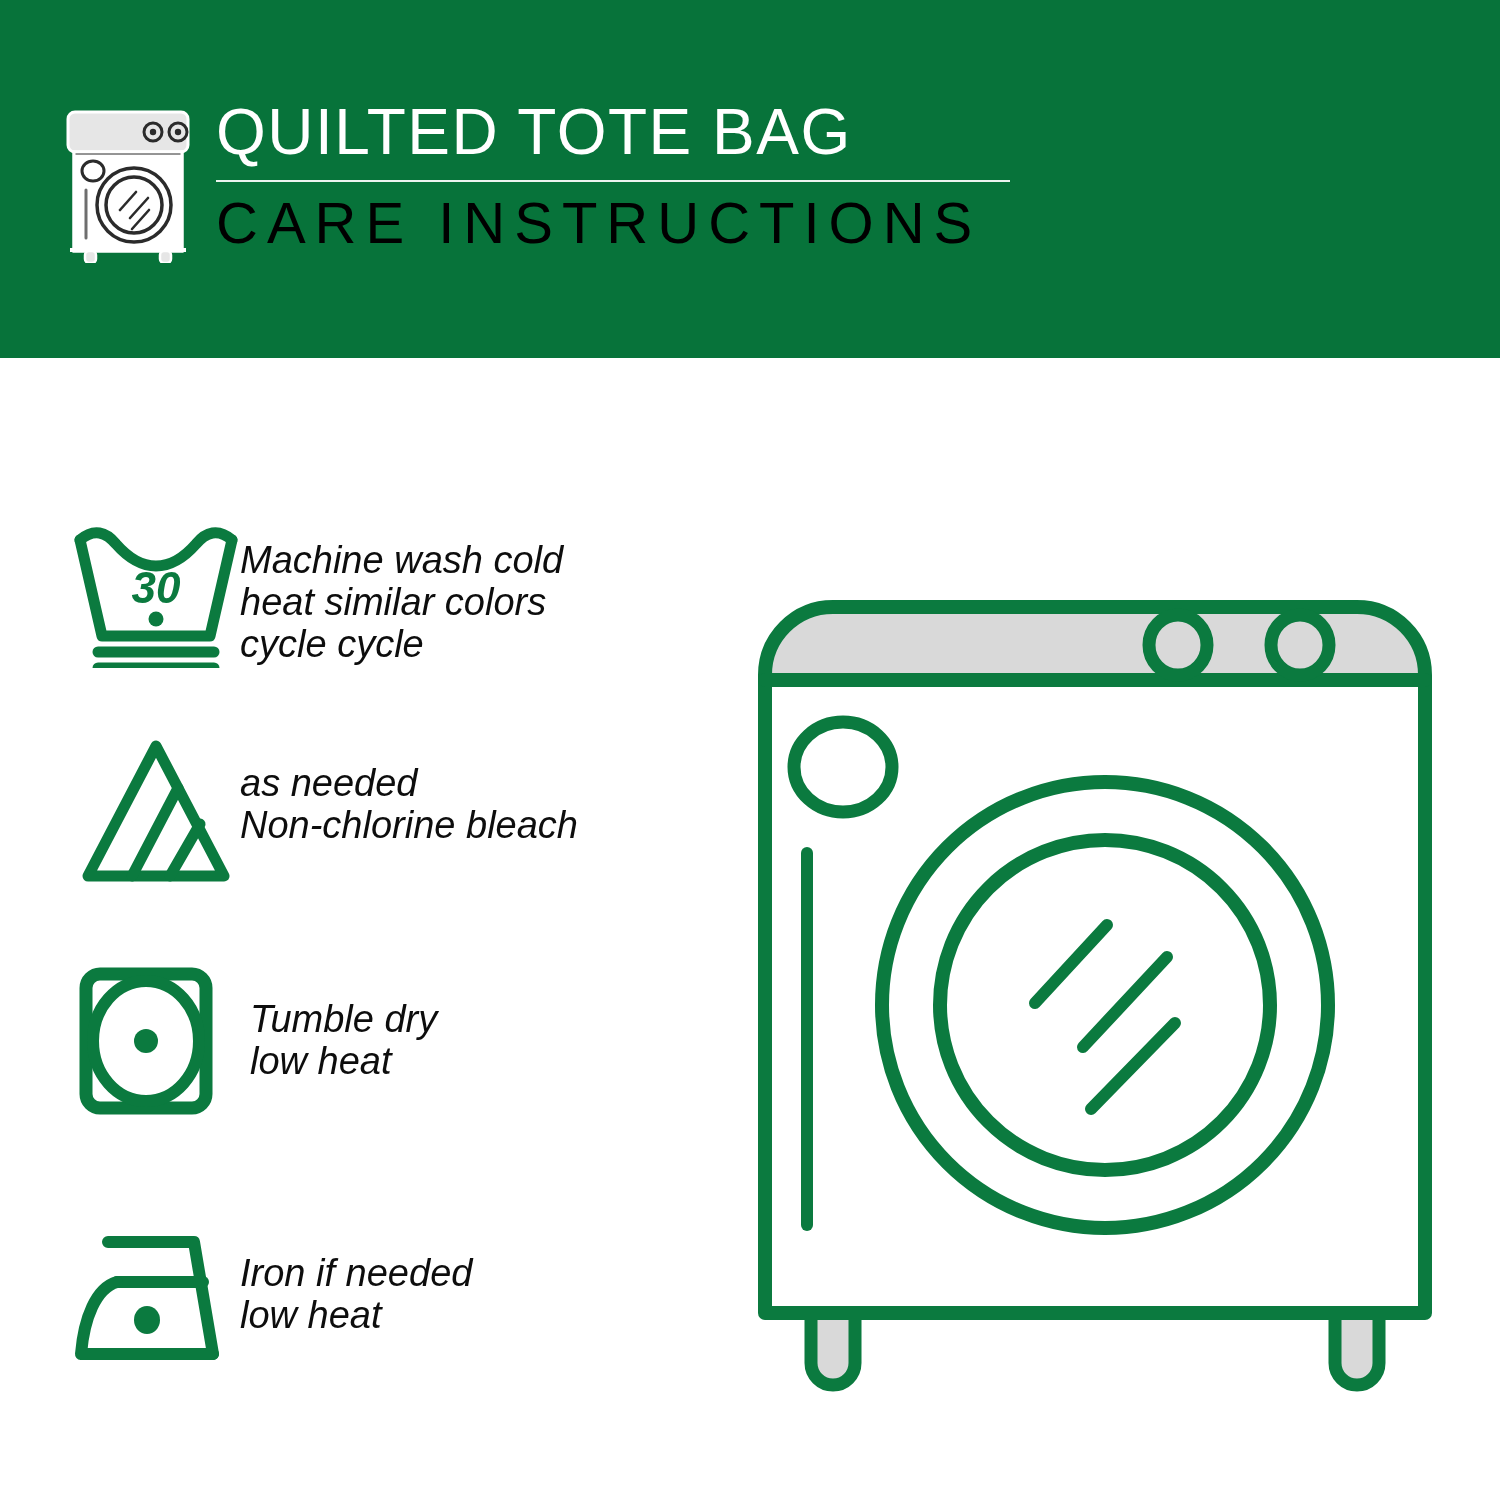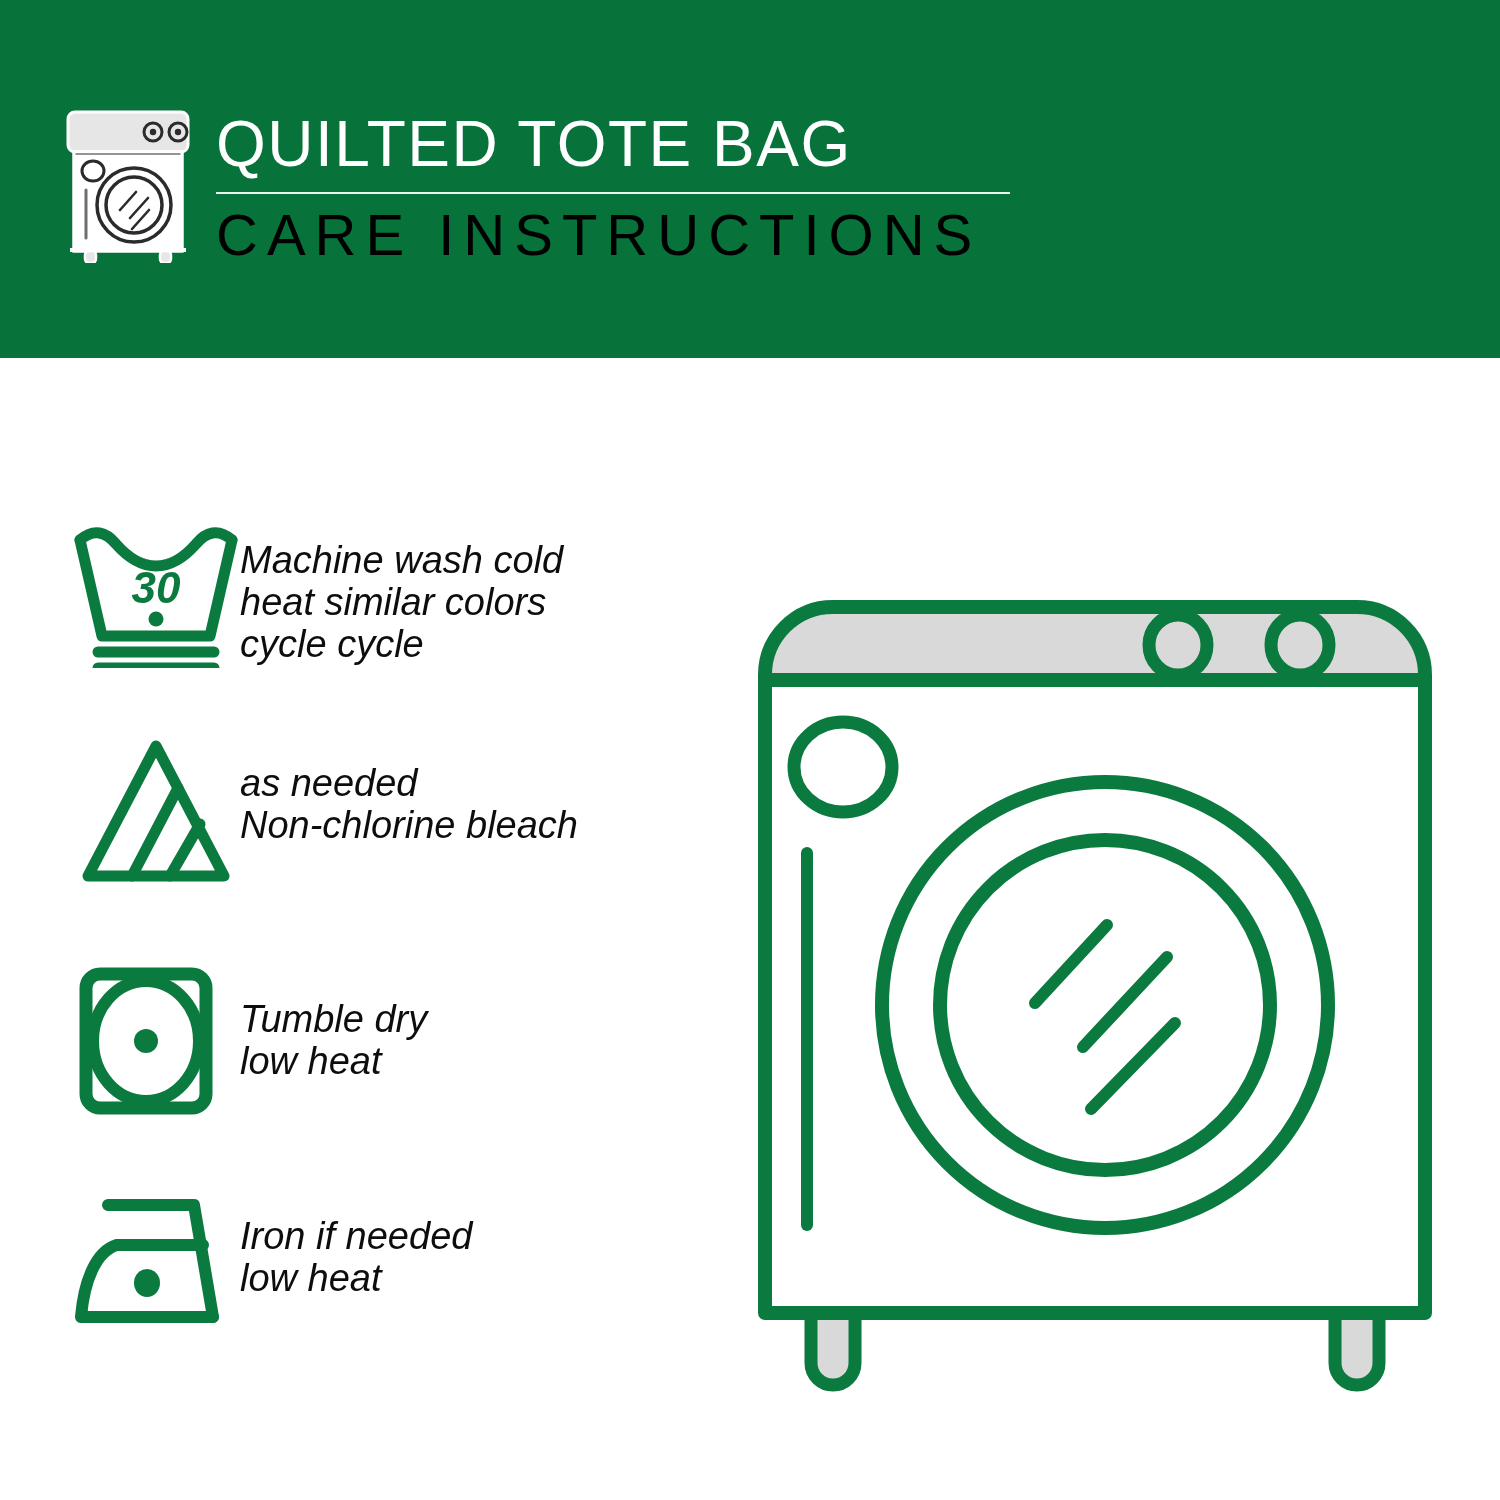--- a/index.html
+++ b/index.html
@@ -30,21 +30,21 @@
   #header-logo {
     position: absolute;
     left: 62px;
     top: 108px;
     width: 132px;
     height: 155px;
   }
   #header-text {
     position: absolute;
     left: 216px;
-    top: 112px;
+    top: 100px;
     width: 800px;
   }
   #title-main {
     font-size: 64px;
     font-weight: 400;
     letter-spacing: 1.5px;
     color: #ffffff;
     line-height: 1.0;
     white-space: nowrap;
   }
@@ -77,42 +77,42 @@
   .care-row {
     position: absolute;
     left: 72px;
     width: 640px;
     display: flex;
     align-items: flex-start;
   }
   .care-row.r0 { top: 160px; }
   .care-row.r1 { top: 378px; }
   .care-row.r2 { top: 608px; }
-  .care-row.r3 { top: 831px; }
+  .care-row.r3 { top: 868px; }
 
   .care-symbol {
     width: 168px;
     flex: 0 0 168px;
     display: flex;
     align-items: flex-start;
     justify-content: flex-start;
   }
   .care-text {
     flex: 1 1 auto;
     font-size: 38px;
     line-height: 42px;
     color: #0d0d0d;
     font-weight: 400;
     letter-spacing: 0px;
     padding-top: 4px;
   }
   .care-text .ln { display: block; white-space: nowrap; }
   .care-row.r0 .care-text { padding-top: 6px; margin-top: 15px; }
   .care-row.r1 .care-text { padding-top: 26px; }
-  .care-row.r2 .care-text { padding-top: 32px; }
+  .care-row.r2 .care-text { padding-top: 32px; margin-left: 10px; }
   .care-row.r3 .care-text { padding-top: 26px; }
 
   
   #machine-illustration {
     position: absolute;
     left: 735px;
     top: 485px;
     width: 715px;
     height: 960px;
   }

